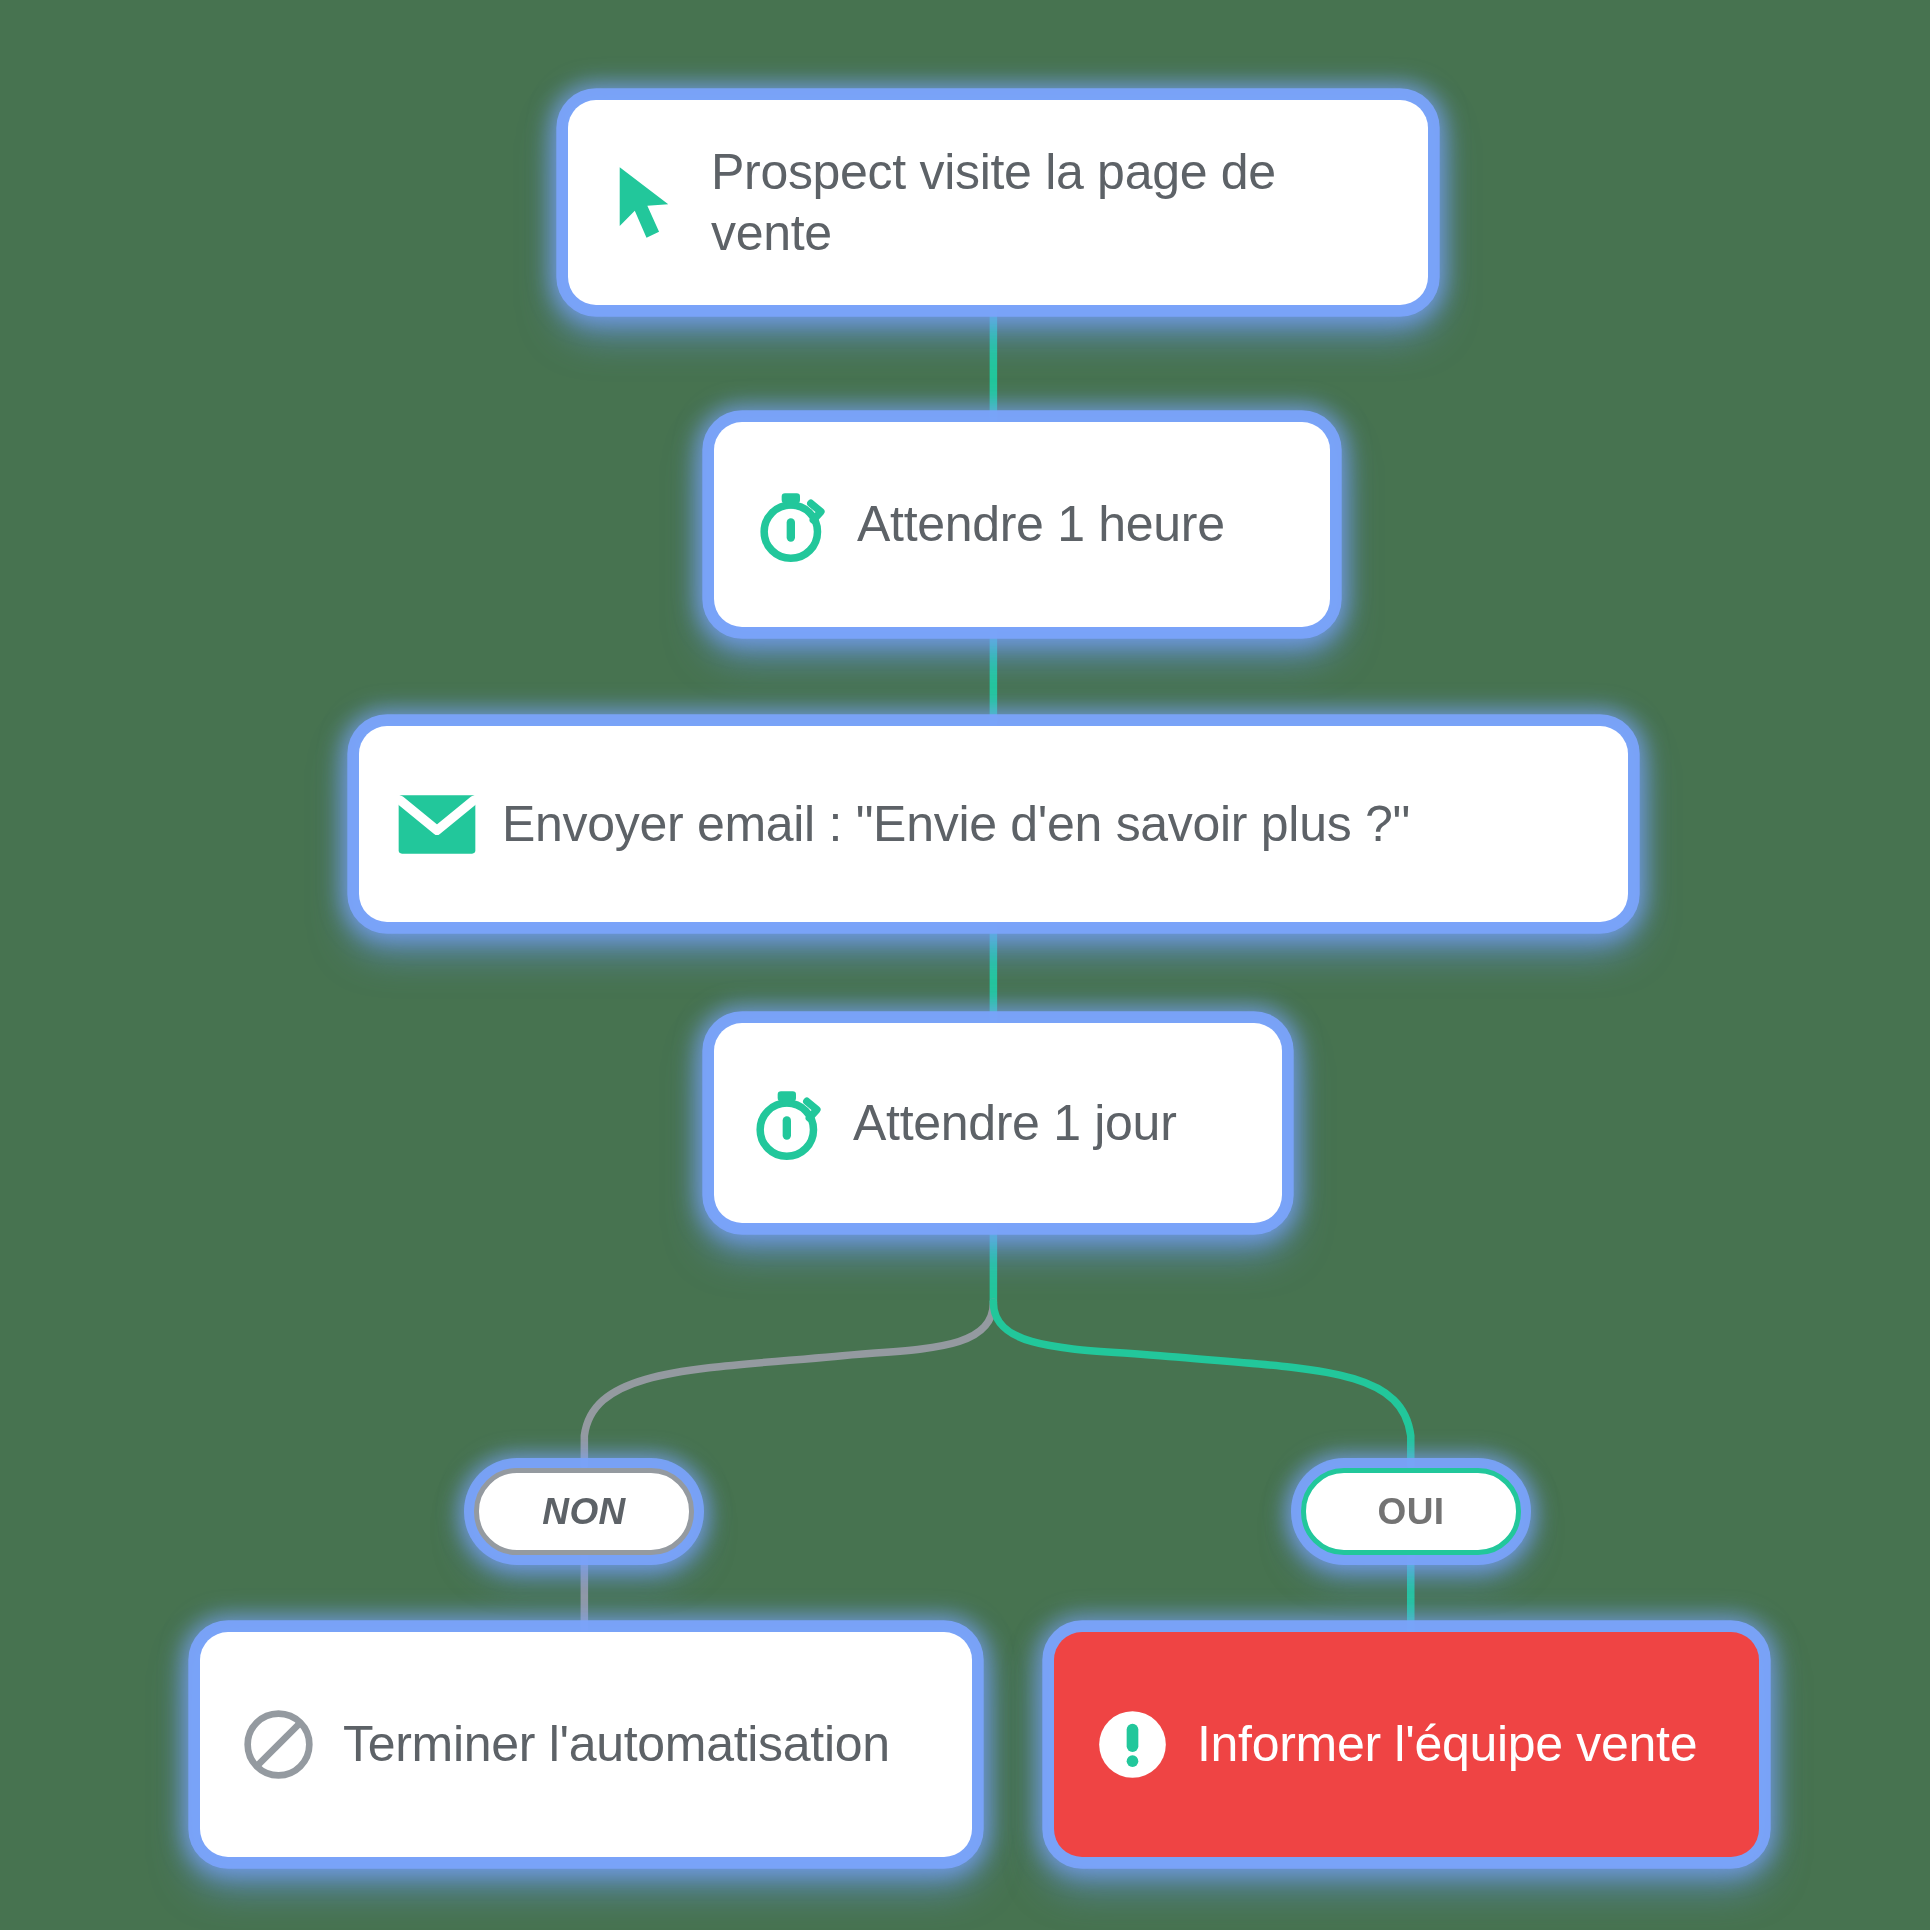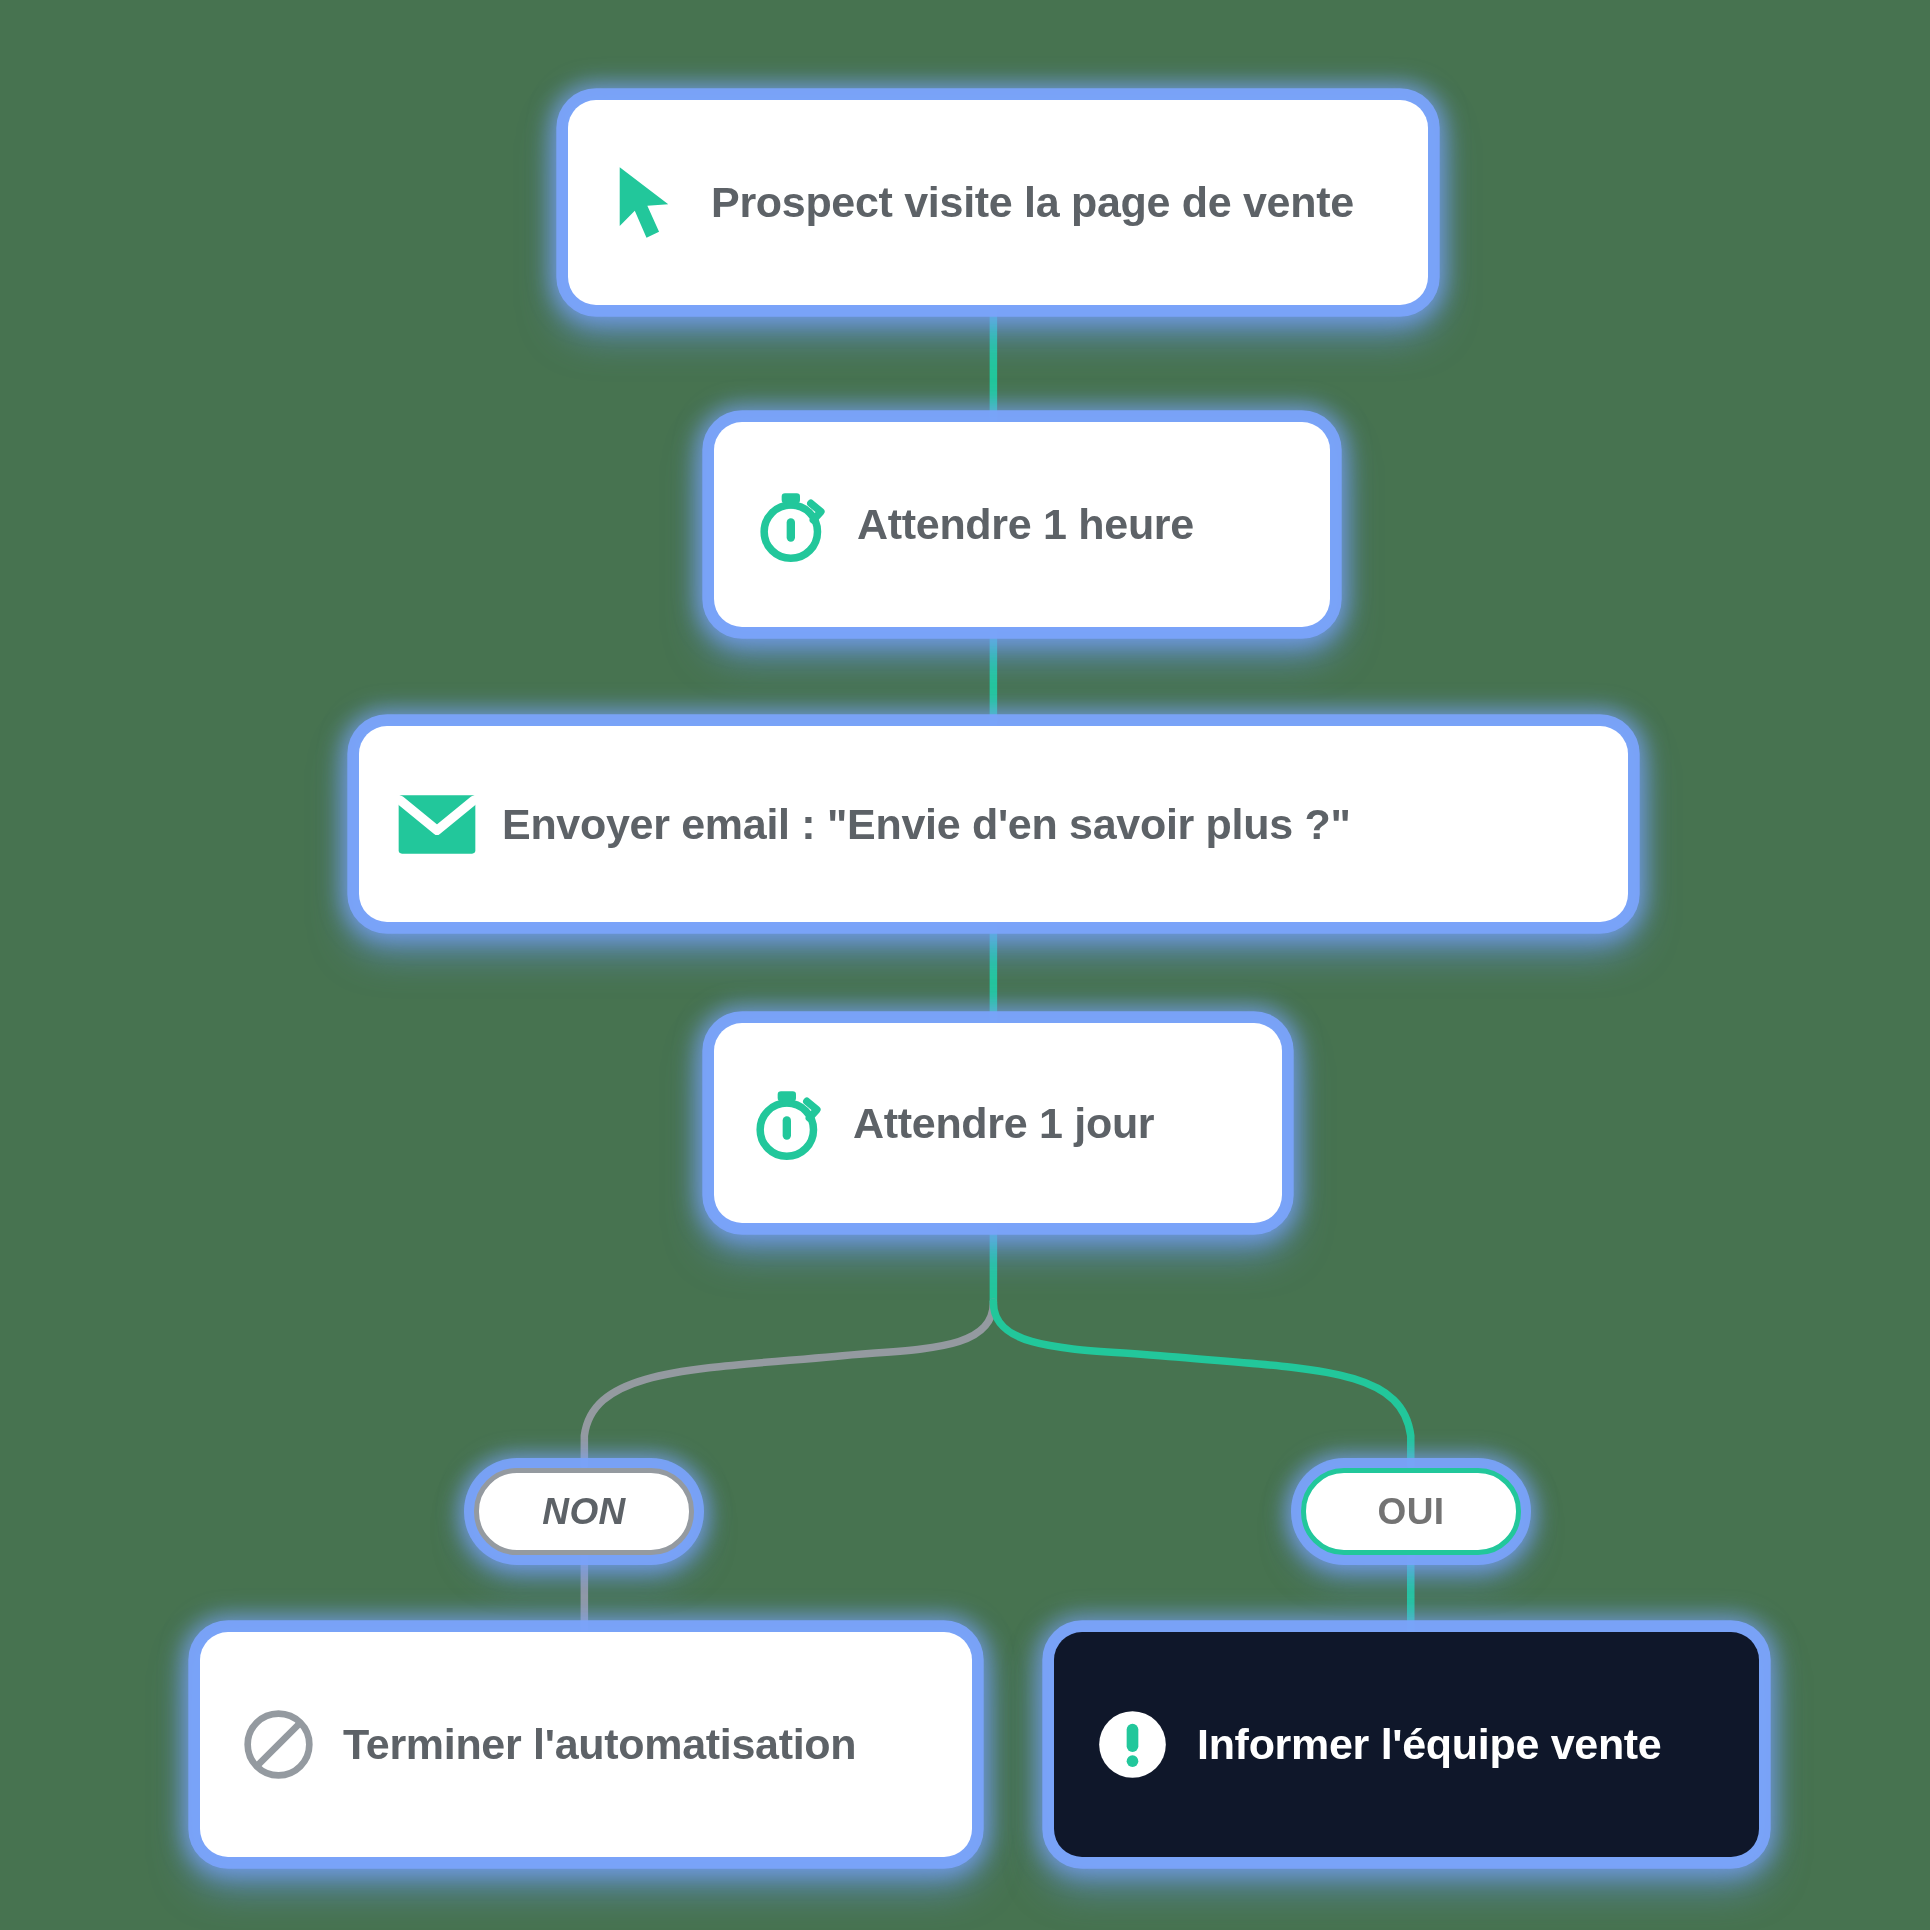--- a/index.html
+++ b/index.html
@@ -35,41 +35,41 @@
     align-items: center;
     border-radius: 28px;
     background: #ffffff;
     padding: 0 38px;
     box-shadow:
       0 0 0 11.7px rgba(122,163,250,0.95),
       0 0 22px 16.7px rgba(122,163,250,0.75),
       0 22px 38px 8.3px rgba(105,152,250,0.55);
   }
   .node.green {
-    background: #0f172a;
+    background: #ef4444;
     box-shadow:
       0 0 0 11.7px rgba(122,163,250,0.95),
       0 0 22px 16.7px rgba(122,163,250,0.70),
       0 22px 38px 8.3px rgba(105,152,250,0.50);
   }
 
   .node-icon {
     flex: 0 0 auto;
     width: 80px;
     height: 80px;
     display: flex;
     align-items: center;
     justify-content: center;
     margin-right: 25px;
   }
   .node-icon svg { display: block; }
 
   .node-label {
-    font-size: 43px;
-    font-weight: 700;
+    font-size: 50px;
+    font-weight: 400;
     line-height: 1.22;
     color: #5d6267;
     letter-spacing: -0.3px;
   }
   .node.green .node-label { color: #ffffff; }
   .node-label.one-line { white-space: nowrap; }
 
   
   .badge {
     position: absolute;

